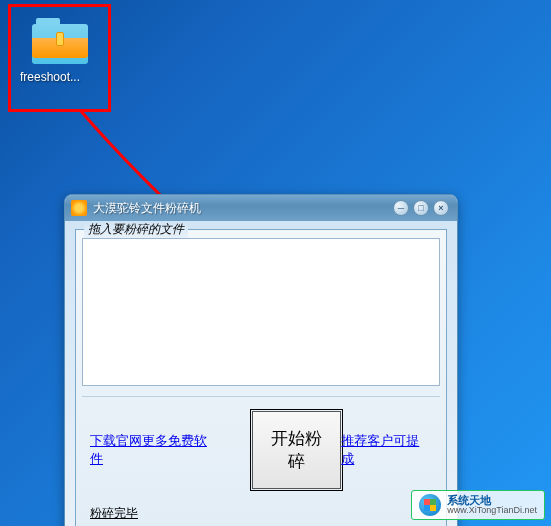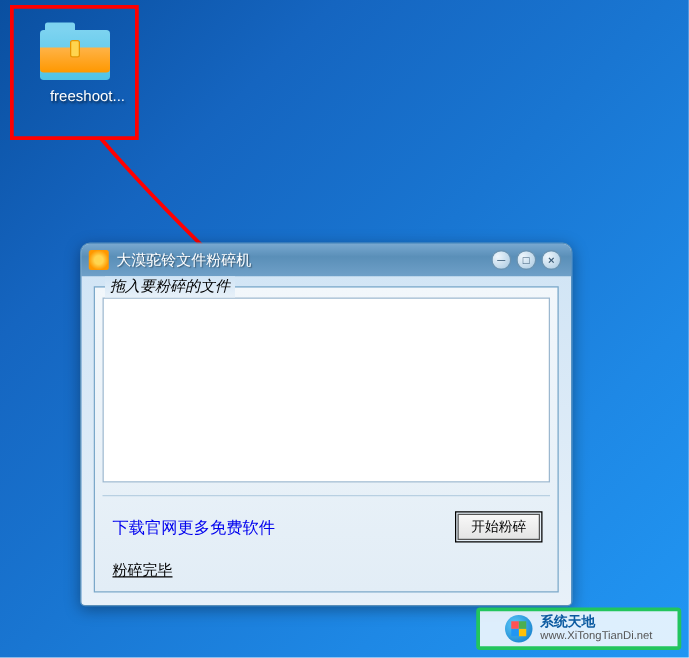--- a/index.html
+++ b/index.html
@@ -9,21 +9,21 @@
   font-family: "Microsoft YaHei", SimSun, Arial, sans-serif;
   background: linear-gradient(135deg, #0a4fa0 0%, #1565c0 25%, #1976d2 50%, #1e88e5 75%, #2196f3 100%);
   position: relative;
   overflow: hidden;
 }
 .desktop-icon {
   position: absolute;
   top: 10px;
   left: 20px;
   width: 80px;
-  text-align: right;
+  text-align: left;
   cursor: pointer;
 }
 .highlight-box {
   position: absolute;
   top: 4px;
   left: 8px;
   width: 103px;
   height: 108px;
   border: 3px solid #ff0000;
   pointer-events: none;
@@ -162,50 +162,51 @@
 .links-row {
   display: flex;
   align-items: center;
   justify-content: space-between;
   padding: 14px 8px 8px;
   border-top: 1px solid #b8d0e2;
   margin-top: 10px;
 }
 .link {
   color: #0000EE;
+  text-decoration: underline;
   font-size: 13px;
   cursor: pointer;
 }
 .action-btn {
-  padding: 2px 10px;
+  padding: 15px 10px;
   border: 1px solid #555;
   background: linear-gradient(180deg, #f8f8f8, #e4e4e4);
-  font-size: 11px;
+  font-size: 17px;
   cursor: pointer;
   outline: 1px solid #000;
   outline-offset: 1px;
   margin-left: 32px;
 }
 .status-row {
   padding: 8px 8px 2px;
   font-size: 12px;
   color: #000;
   text-decoration: underline;
 }
 .watermark {
   position: absolute;
   right: 6px;
   bottom: 6px;
   display: flex;
   align-items: center;
   gap: 6px;
   background: rgba(255,255,255,0.85);
-  border: 3px solid #22c55e;
+  border: 1px solid #22c55e;
   border-radius: 3px;
-  padding: 3px 20px;
+  padding: 3px 7px;
 }
 .wm-icon {
   width: 22px;
   height: 22px;
   border-radius: 50%;
   background: radial-gradient(circle at 35% 35%, #5ac8fa, #0b75c4);
   position: relative;
 }
 .wm-icon::after {
   content: '';
@@ -258,20 +259,21 @@
       <div class="title-btn">×</div>
     </div>
   </div>
   <div class="window-body">
     <div class="group-box">
       <div class="group-legend">拖入要粉碎的文件</div>
       <div class="drop-area"></div>
       <div class="links-row">
         <a class="link">下载官网更多免费软件</a>
         <button class="action-btn">开始粉碎</button>
+        <a class="link">推荐客户可提成</a>
       </div>
       <div class="status-row">粉碎完毕</div>
     </div>
   </div>
 </div>
 
 <div class="watermark">
   <div class="wm-icon"></div>
   <div class="wm-text">
     <div class="wm-name">系统天地</div>

